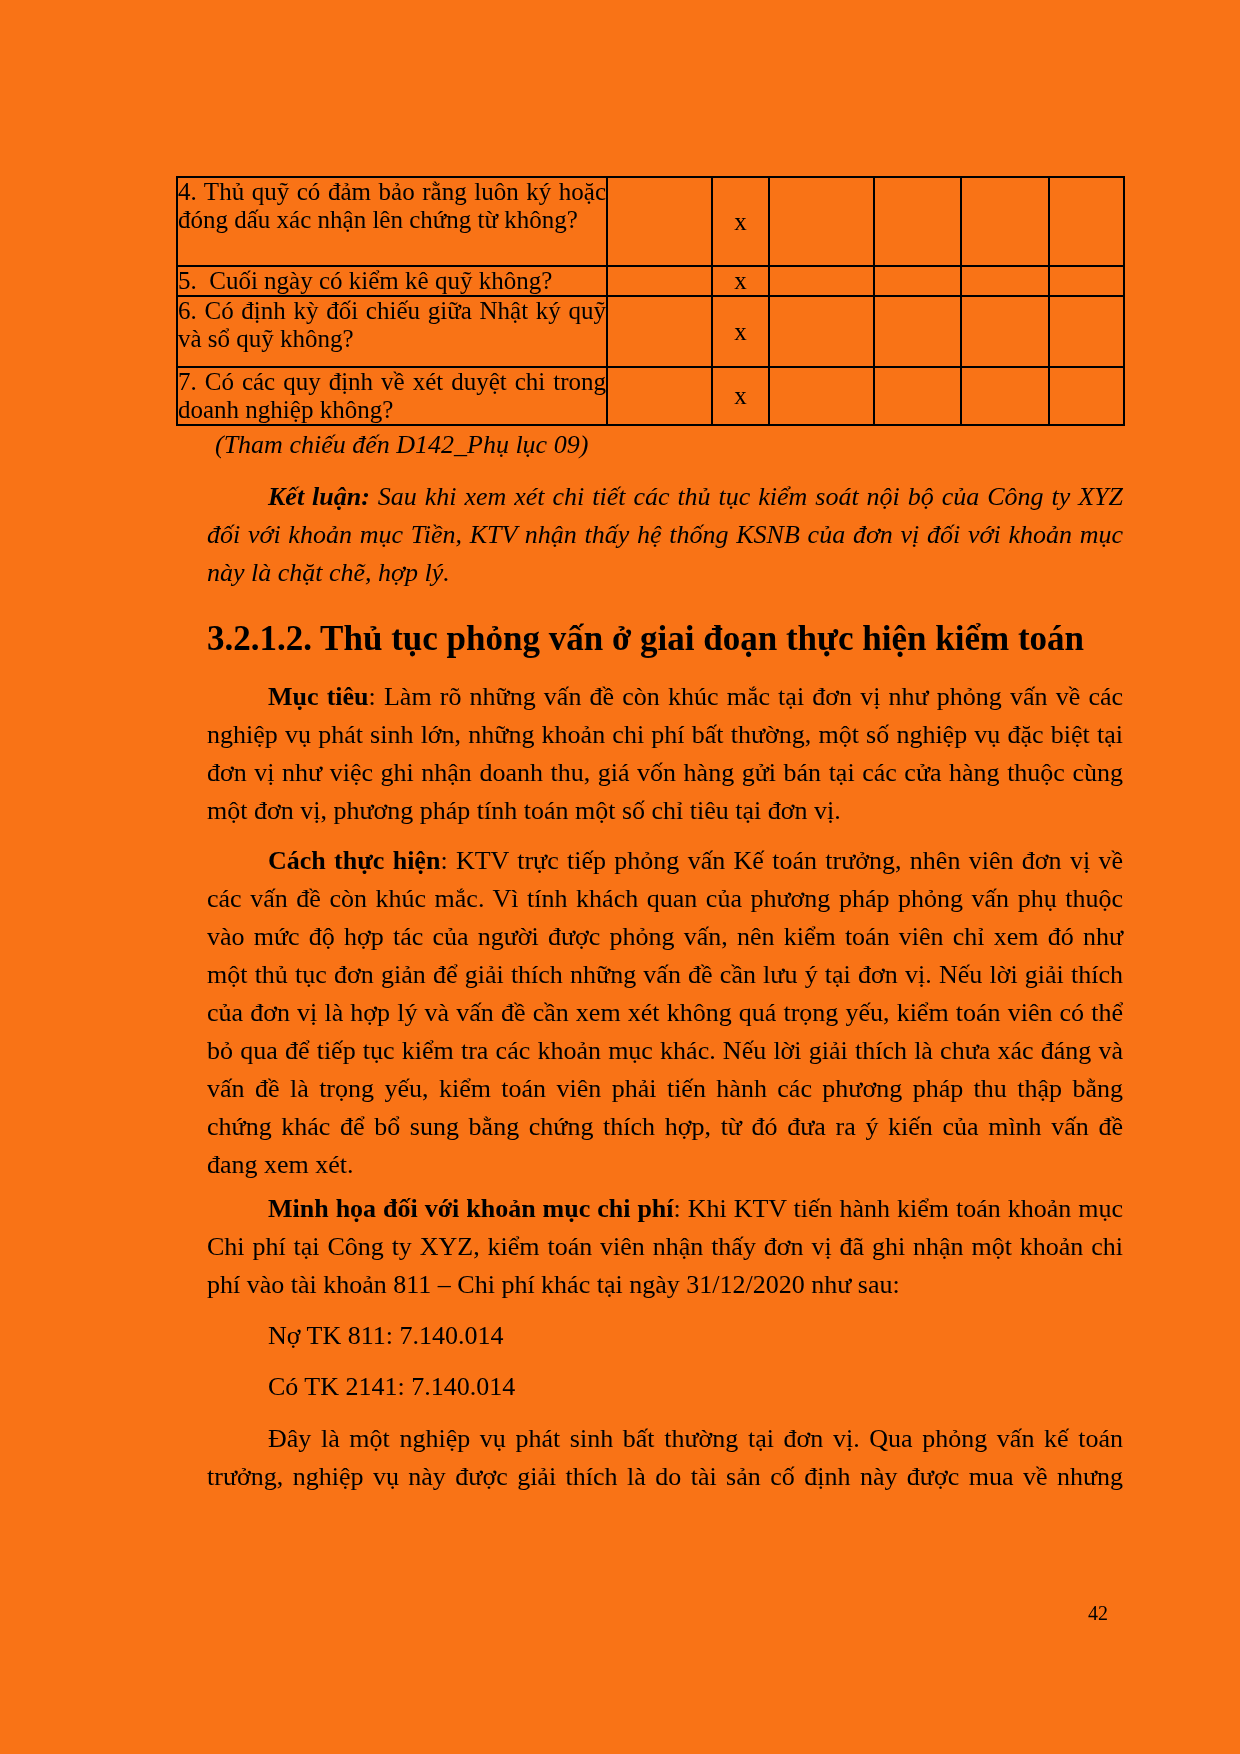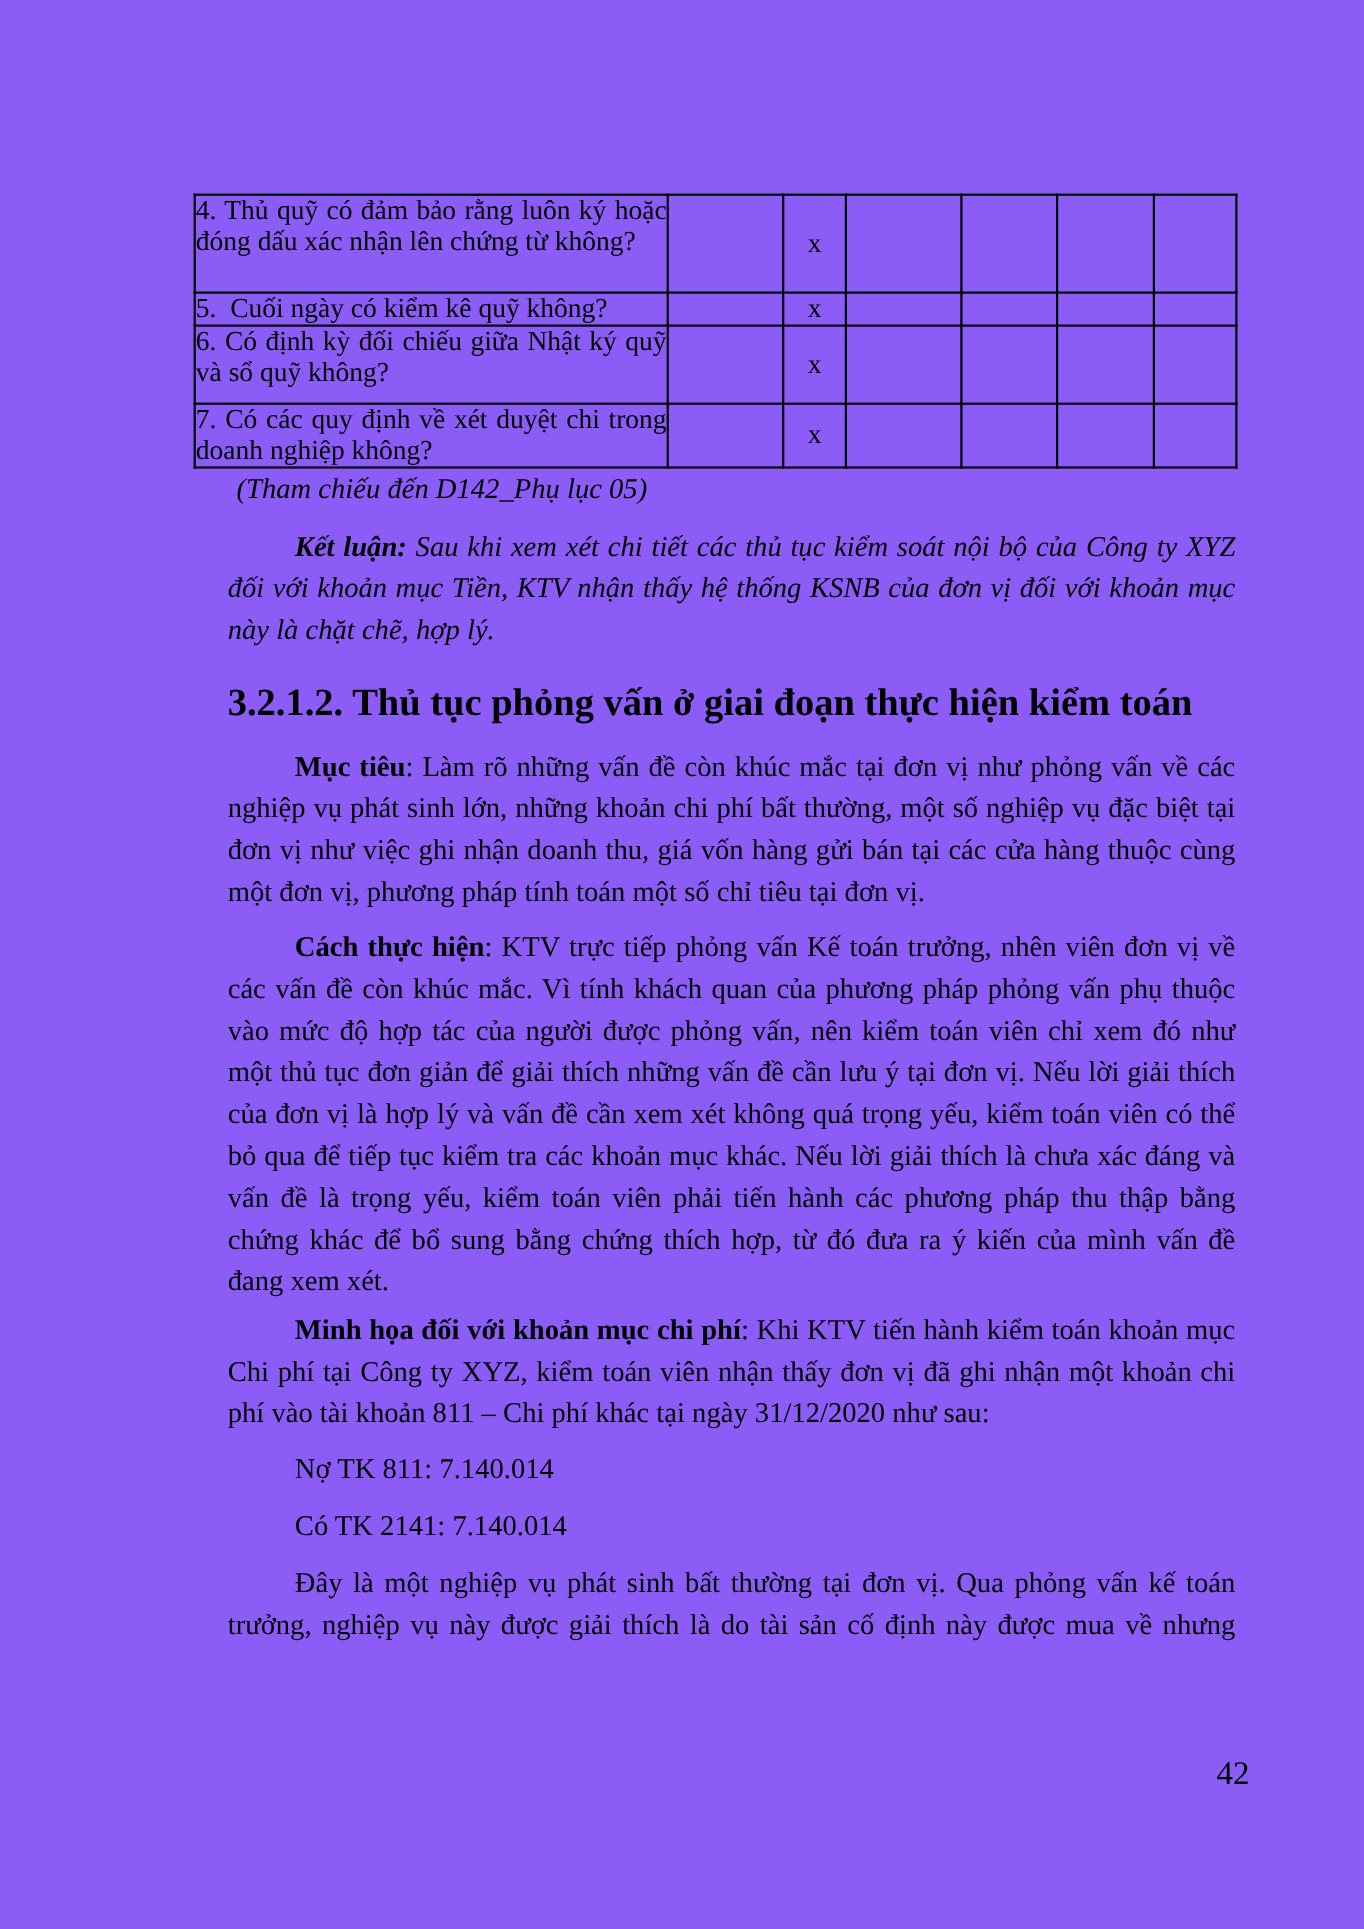--- a/index.html
+++ b/index.html
@@ -1,19 +1,19 @@
 <!DOCTYPE html>
 <html lang="vi"><head>
 <meta charset="utf-8">
 <style>
   html,body { margin:0; padding:0; background:#ffffff; }
   .page {
     position:relative;
     width:1240px; height:1754px;
-    background:#8b5cf6;
+    background:#f97316;
     color:#000000;
     font-family:"Liberation Serif","DejaVu Serif",serif;
     overflow:hidden;
   }
   
   table.q-table {
     position:absolute; left:176px; top:176px;
     width:947px;
     border-collapse:collapse;
     table-layout:fixed;
@@ -61,22 +61,22 @@
   .p-muctieu  { margin-top:20px; }
   .p-cach     { margin-top:12px; }
   .p-minhhoa  { margin-top:6px;  }
   .p-trich    { margin-top:6px;  }
   .p-notk     { margin-top:13px; }
   .p-cotk     { margin-top:13px; }
   .p-dayla    { margin-top:14px; text-align-last:justify; }
   b { font-weight:bold; }
 
   .page-number {
-    position:absolute; top:1598px; right:104px;
-    font-size:30px; line-height:30px;
+    position:absolute; top:1598px; right:132px;
+    font-size:20px; line-height:30px;
   }
 </style>
 </head>
 <body>
 
 <div class="page">
 
   <table class="q-table">
     <colgroup>
       <col style="width:430px">
@@ -122,21 +122,21 @@
         <td class="m"></td>
         <td class="m"></td>
         <td class="m"></td>
         <td class="m"></td>
       </tr>
     </tbody>
   </table>
 
   <div class="content">
 
-    <p class="ref">(Tham chiếu đến D142_Phụ lục 05)</p>
+    <p class="ref">(Tham chiếu đến D142_Phụ lục 09)</p>
 
     <p class="para p-ketluan"><b>Kết luận:</b><span> Sau khi xem xét chi tiết các thủ tục kiểm soát nội bộ của Công ty XYZ đối với khoản mục Tiền, KTV nhận thấy hệ thống KSNB của đơn vị đối với khoản mục này là chặt chẽ, hợp lý.</span></p>
 
     <h3 class="heading">3.2.1.2. Thủ tục phỏng vấn ở giai đoạn thực hiện kiểm toán</h3>
 
     <p class="para p-muctieu"><b>Mục tiêu</b><span>: Làm rõ những vấn đề còn khúc mắc tại đơn vị như phỏng vấn về các nghiệp vụ phát sinh lớn, những khoản chi phí bất thường, một số nghiệp vụ đặc biệt tại đơn vị như việc ghi nhận doanh thu, giá vốn hàng gửi bán tại các cửa hàng thuộc cùng một đơn vị, phương pháp tính toán một số chỉ tiêu tại đơn vị.</span></p>
 
     <p class="para p-cach"><b>Cách thực hiện</b><span>: KTV trực tiếp phỏng vấn Kế toán trưởng, nhên viên đơn vị về các vấn đề còn khúc mắc. Vì tính khách quan của phương pháp phỏng vấn phụ thuộc vào mức độ hợp tác của người được phỏng vấn, nên kiểm toán viên chỉ xem đó như một thủ tục đơn giản để giải thích những vấn đề cần lưu ý tại đơn vị. Nếu lời giải thích của đơn vị là hợp lý và vấn đề cần xem xét không quá trọng yếu, kiểm toán viên có thể bỏ qua để tiếp tục kiểm tra các khoản mục khác. Nếu lời giải thích là chưa xác đáng và vấn đề là trọng yếu, kiểm toán viên phải tiến hành các phương pháp thu thập bằng chứng khác để bổ sung bằng chứng thích hợp, từ đó đưa ra ý kiến của mình vấn đề đang xem xét.</span></p>
 
     <p class="para p-minhhoa"><b>Minh họa đối với khoản mục chi phí</b><span>: Khi KTV tiến hành kiểm toán khoản mục Chi phí tại Công ty XYZ, kiểm toán viên nhận thấy đơn vị đã ghi nhận một khoản chi phí vào tài khoản 811 – Chi phí khác tại ngày 31/12/2020 như sau:</span></p>

